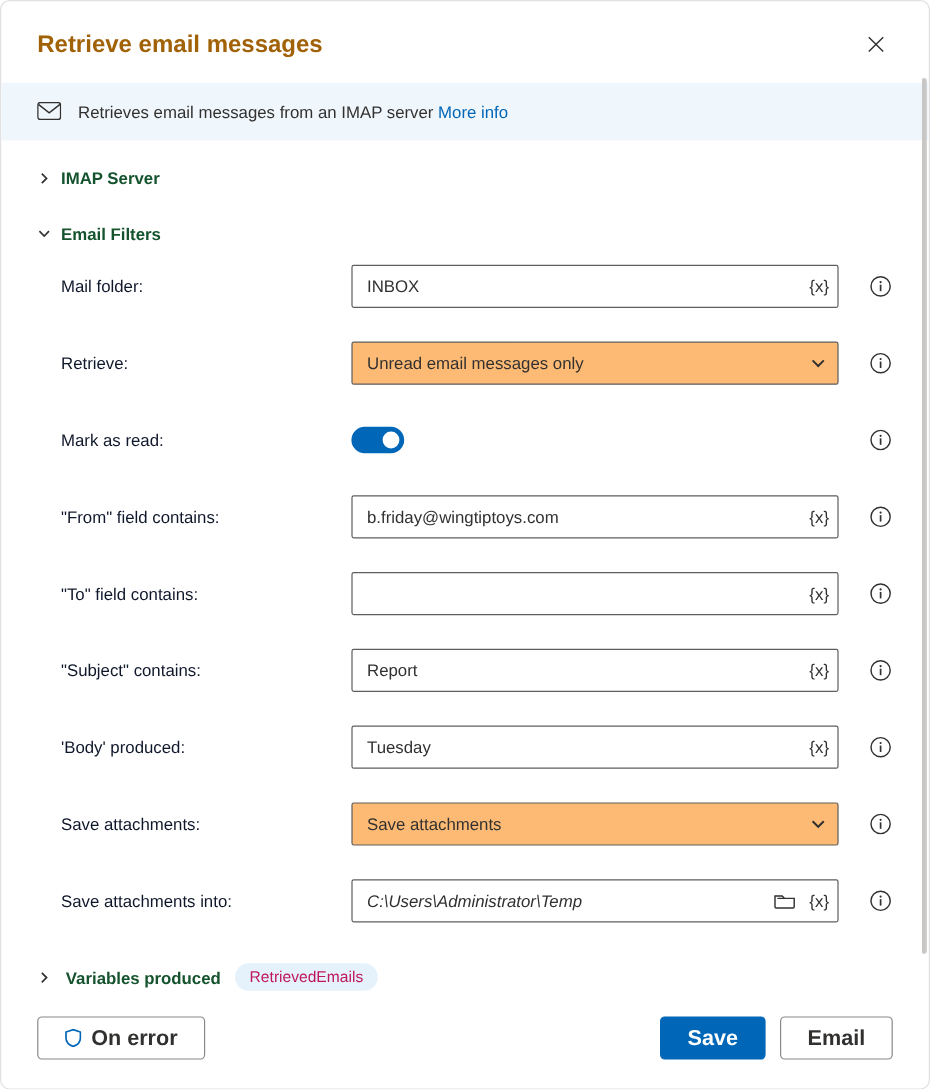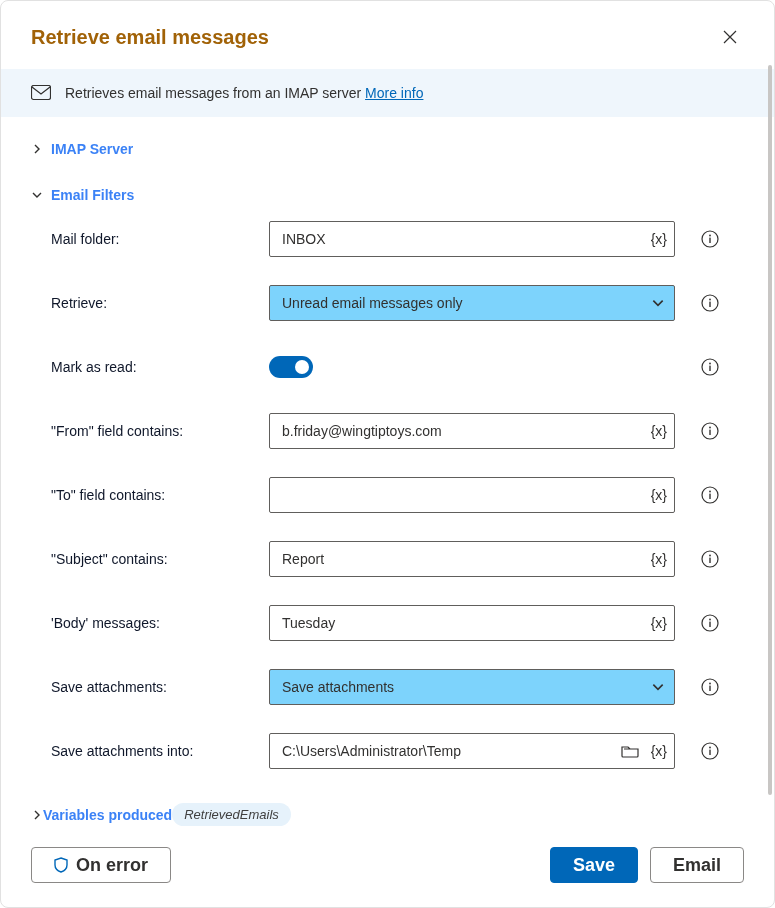--- a/index.html
+++ b/index.html
@@ -48,39 +48,38 @@
       background: #eff6fc;
       padding: 16px 30px;
       display: flex;
       align-items: center;
       gap: 14px;
       font-size: 14px;
       color: #323130;
     }
     .info-banner a {
       color: #0067b8;
-      text-decoration: underline;
       cursor: pointer;
     }
     .content {
       flex: 1;
       padding: 14px 30px 10px 30px;
       overflow-y: auto;
     }
     .section-row {
       display: flex;
       align-items: center;
       padding: 10px 0;
       cursor: pointer;
       gap: 8px;
     }
     .section-label {
       font-weight: 600;
       font-size: 14px;
-      color: #3b82f6;
+      color: #14532d;
     }
     .chevron {
       width: 12px;
       height: 12px;
       flex-shrink: 0;
     }
     .fields {
       padding-left: 20px;
       padding-top: 8px;
     }
@@ -94,38 +93,40 @@
       width: 218px;
       flex-shrink: 0;
       font-size: 14px;
       color: #0f172a;
     }
     .field-control {
       display: flex;
       align-items: center;
       flex: 1;
       gap: 26px;
+      margin-left: 24px;
     }
     .text-input-wrap {
       position: relative;
       width: 406px;
     }
     .text-input {
       width: 100%;
       height: 36px;
       border: 1px solid #605e5c;
       border-radius: 2px;
       padding: 0 44px 0 12px;
       font-size: 14px;
       font-family: inherit;
       color: #323130;
       outline: none;
     }
     .text-input.with-folder {
       padding-right: 52px;
+      font-style: italic;
     }
     .var-icon {
       position: absolute;
       right: 8px;
       top: 50%;
       transform: translateY(-50%);
       font-size: 14px;
       color: #323130;
       cursor: pointer;
       font-family: 'Segoe UI', sans-serif;
@@ -145,21 +146,21 @@
     }
     .select-input {
       width: 100%;
       height: 36px;
       border: 1px solid #605e5c;
       border-radius: 2px;
       padding: 0 36px 0 12px;
       font-size: 14px;
       font-family: inherit;
       color: #323130;
-      background: #7dd3fc;
+      background: #fdba74;
       appearance: none;
       cursor: pointer;
       outline: none;
       text-align: left;
     }
     .select-chevron {
       position: absolute;
       right: 10px;
       top: 50%;
       transform: translateY(-50%);
@@ -191,30 +192,30 @@
       right: 4px;
     }
     .toggle-spacer {
       width: 406px;
       display: flex;
       align-items: center;
     }
     .vars-produced-row {
       display: flex;
       align-items: center;
+      gap: 12px;
       padding: 6px 0 10px 0;
       cursor: pointer;
     }
     .var-chip {
       background: #e6f2fb;
-      color: #404040;
+      color: #be185d;
       border-radius: 12px;
       padding: 4px 12px;
       font-size: 13px;
-      font-style: italic;
     }
     .footer {
       display: flex;
       align-items: center;
       justify-content: space-between;
       padding: 20px 30px 24px 30px;
       border-top: 0;
     }
     .btn {
       height: 36px;
@@ -380,21 +381,21 @@
           </div>
           <svg class="info-icon" viewBox="0 0 18 18">
               <circle cx="9" cy="9" r="8" fill="none" stroke="currentColor" stroke-width="1.2"></circle>
               <circle cx="9" cy="5.5" r="0.9" fill="currentColor"></circle>
               <rect x="8.3" y="7.6" width="1.4" height="5.4" fill="currentColor"></rect>
             </svg>
         </div>
       </div>
 
       <div class="field-row">
-        <div class="field-label">'Body' messages:</div>
+        <div class="field-label">'Body' produced:</div>
         <div class="field-control">
           <div class="text-input-wrap">
             <input class="text-input" value="Tuesday" style="">
             <span class="var-icon">{x}</span>
           </div>
           <svg class="info-icon" viewBox="0 0 18 18">
               <circle cx="9" cy="9" r="8" fill="none" stroke="currentColor" stroke-width="1.2"></circle>
               <circle cx="9" cy="5.5" r="0.9" fill="currentColor"></circle>
               <rect x="8.3" y="7.6" width="1.4" height="5.4" fill="currentColor"></rect>
             </svg>

